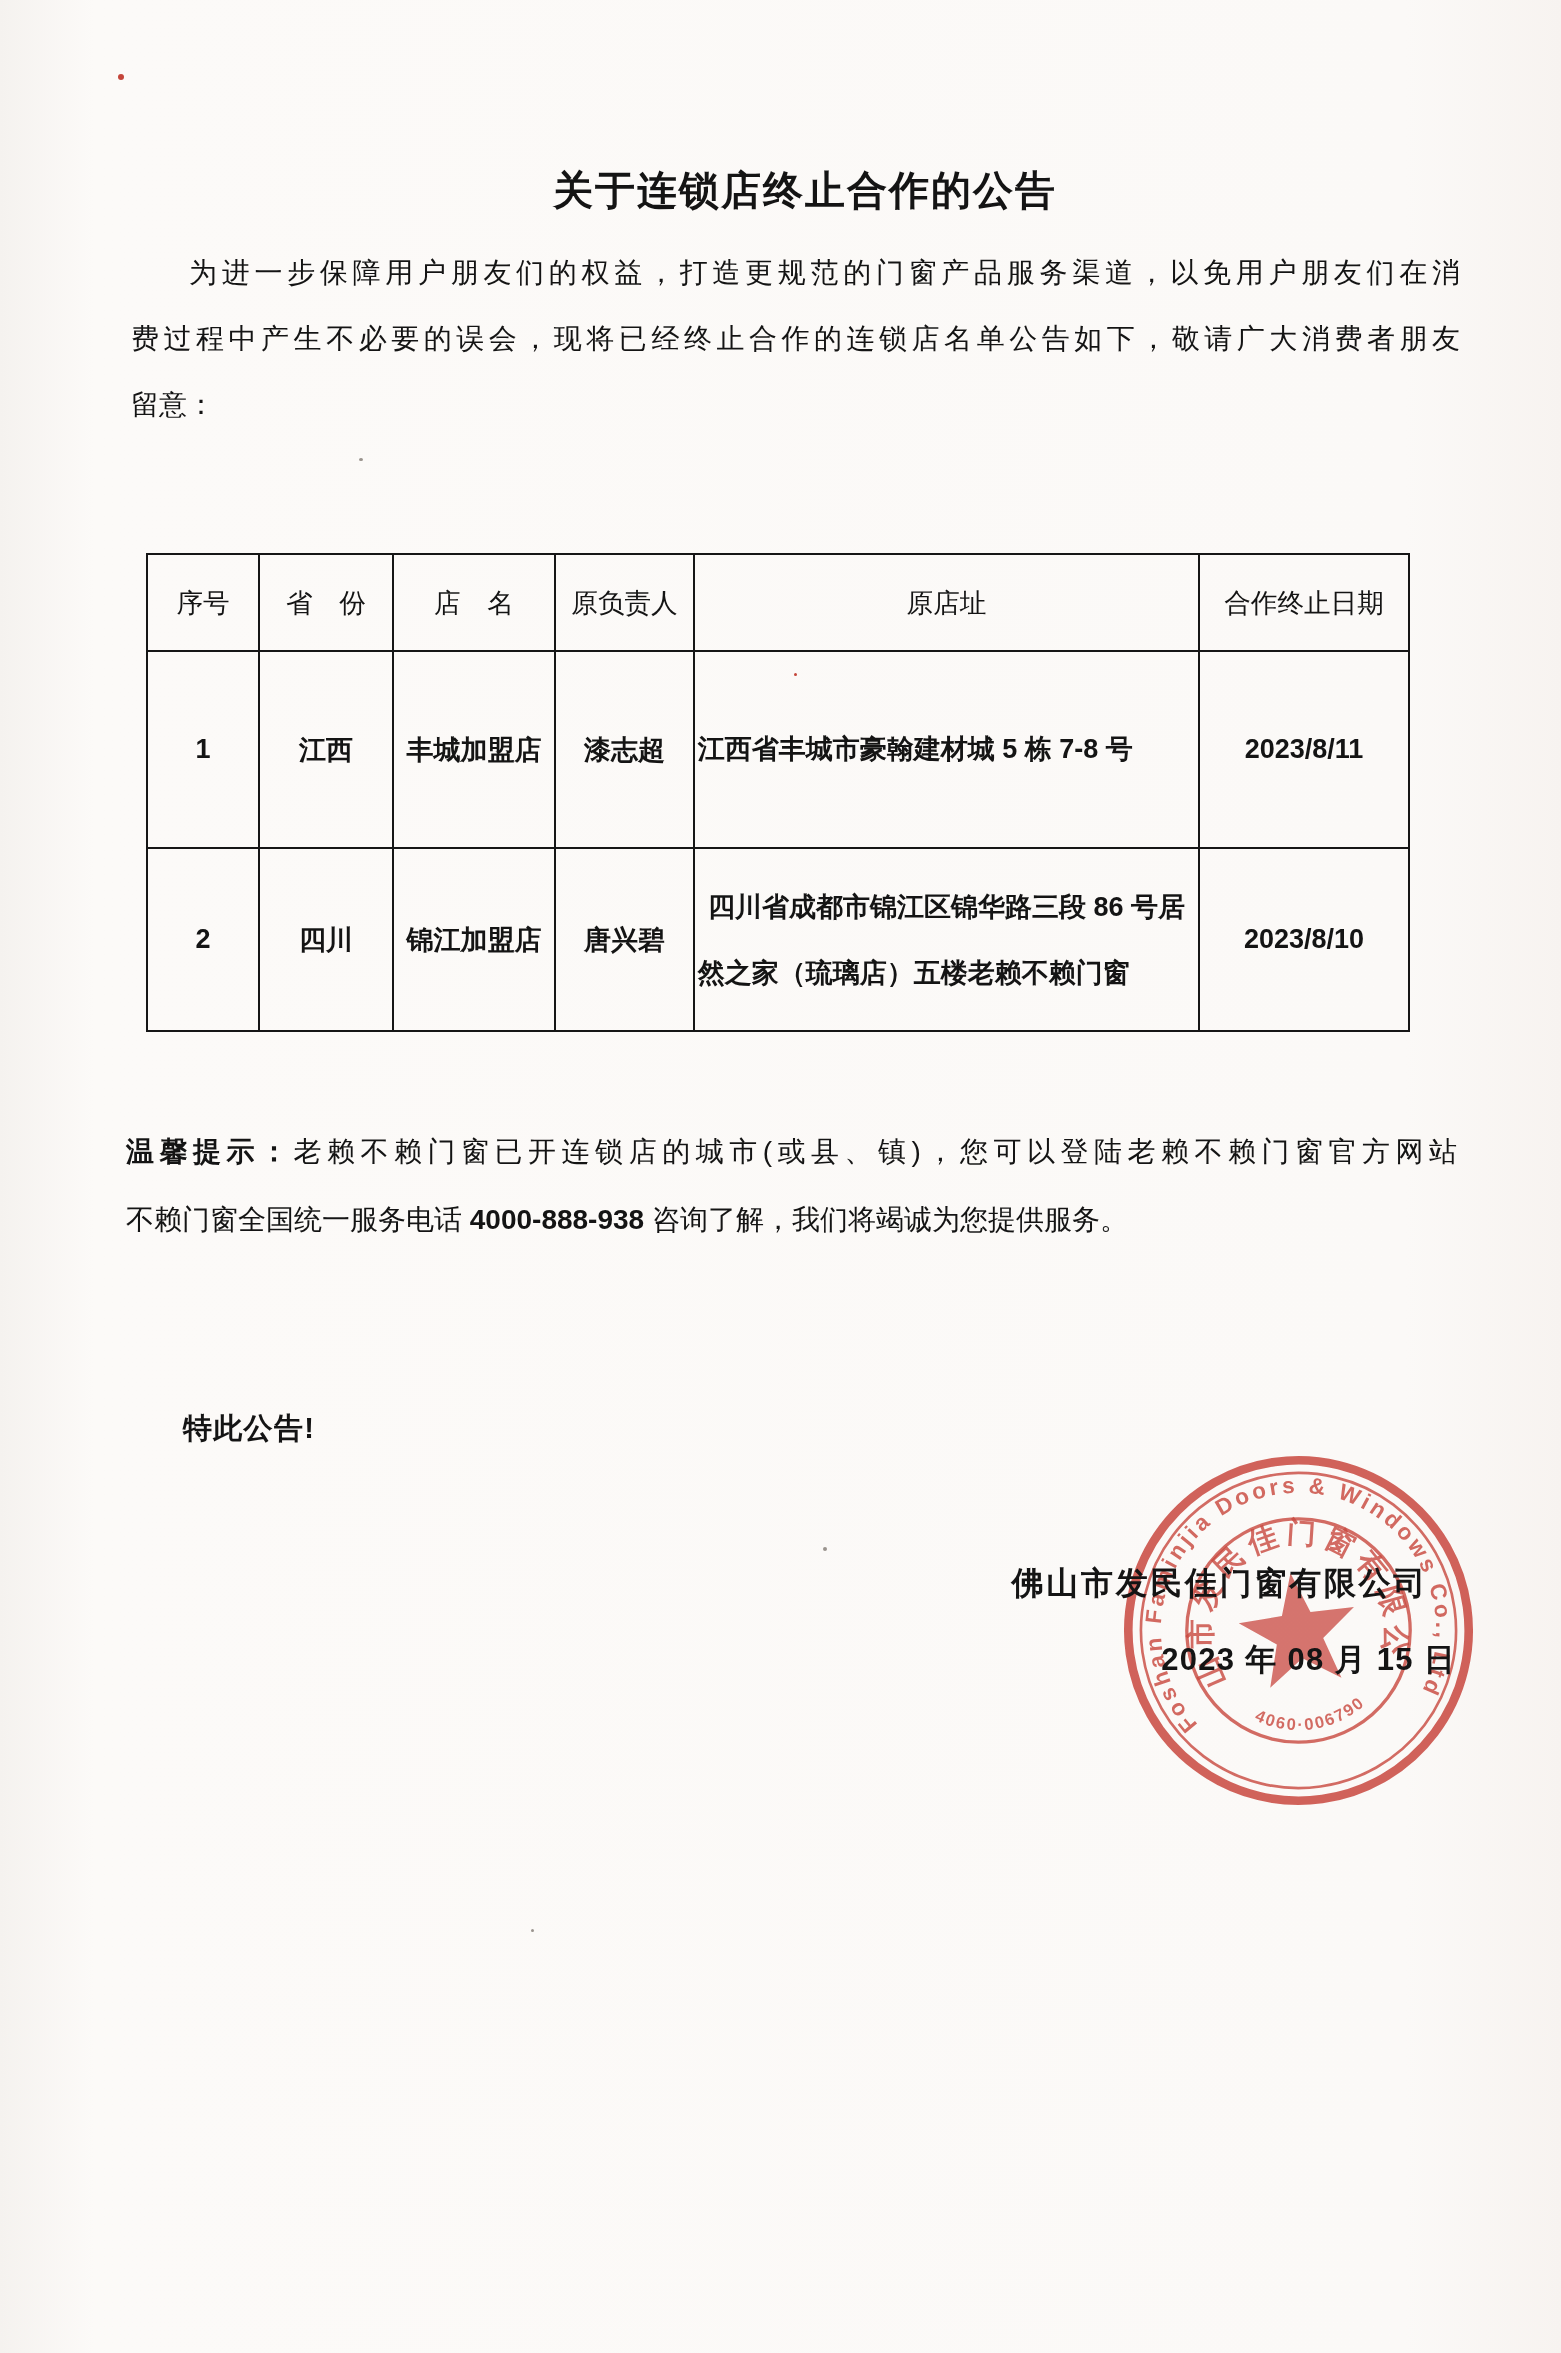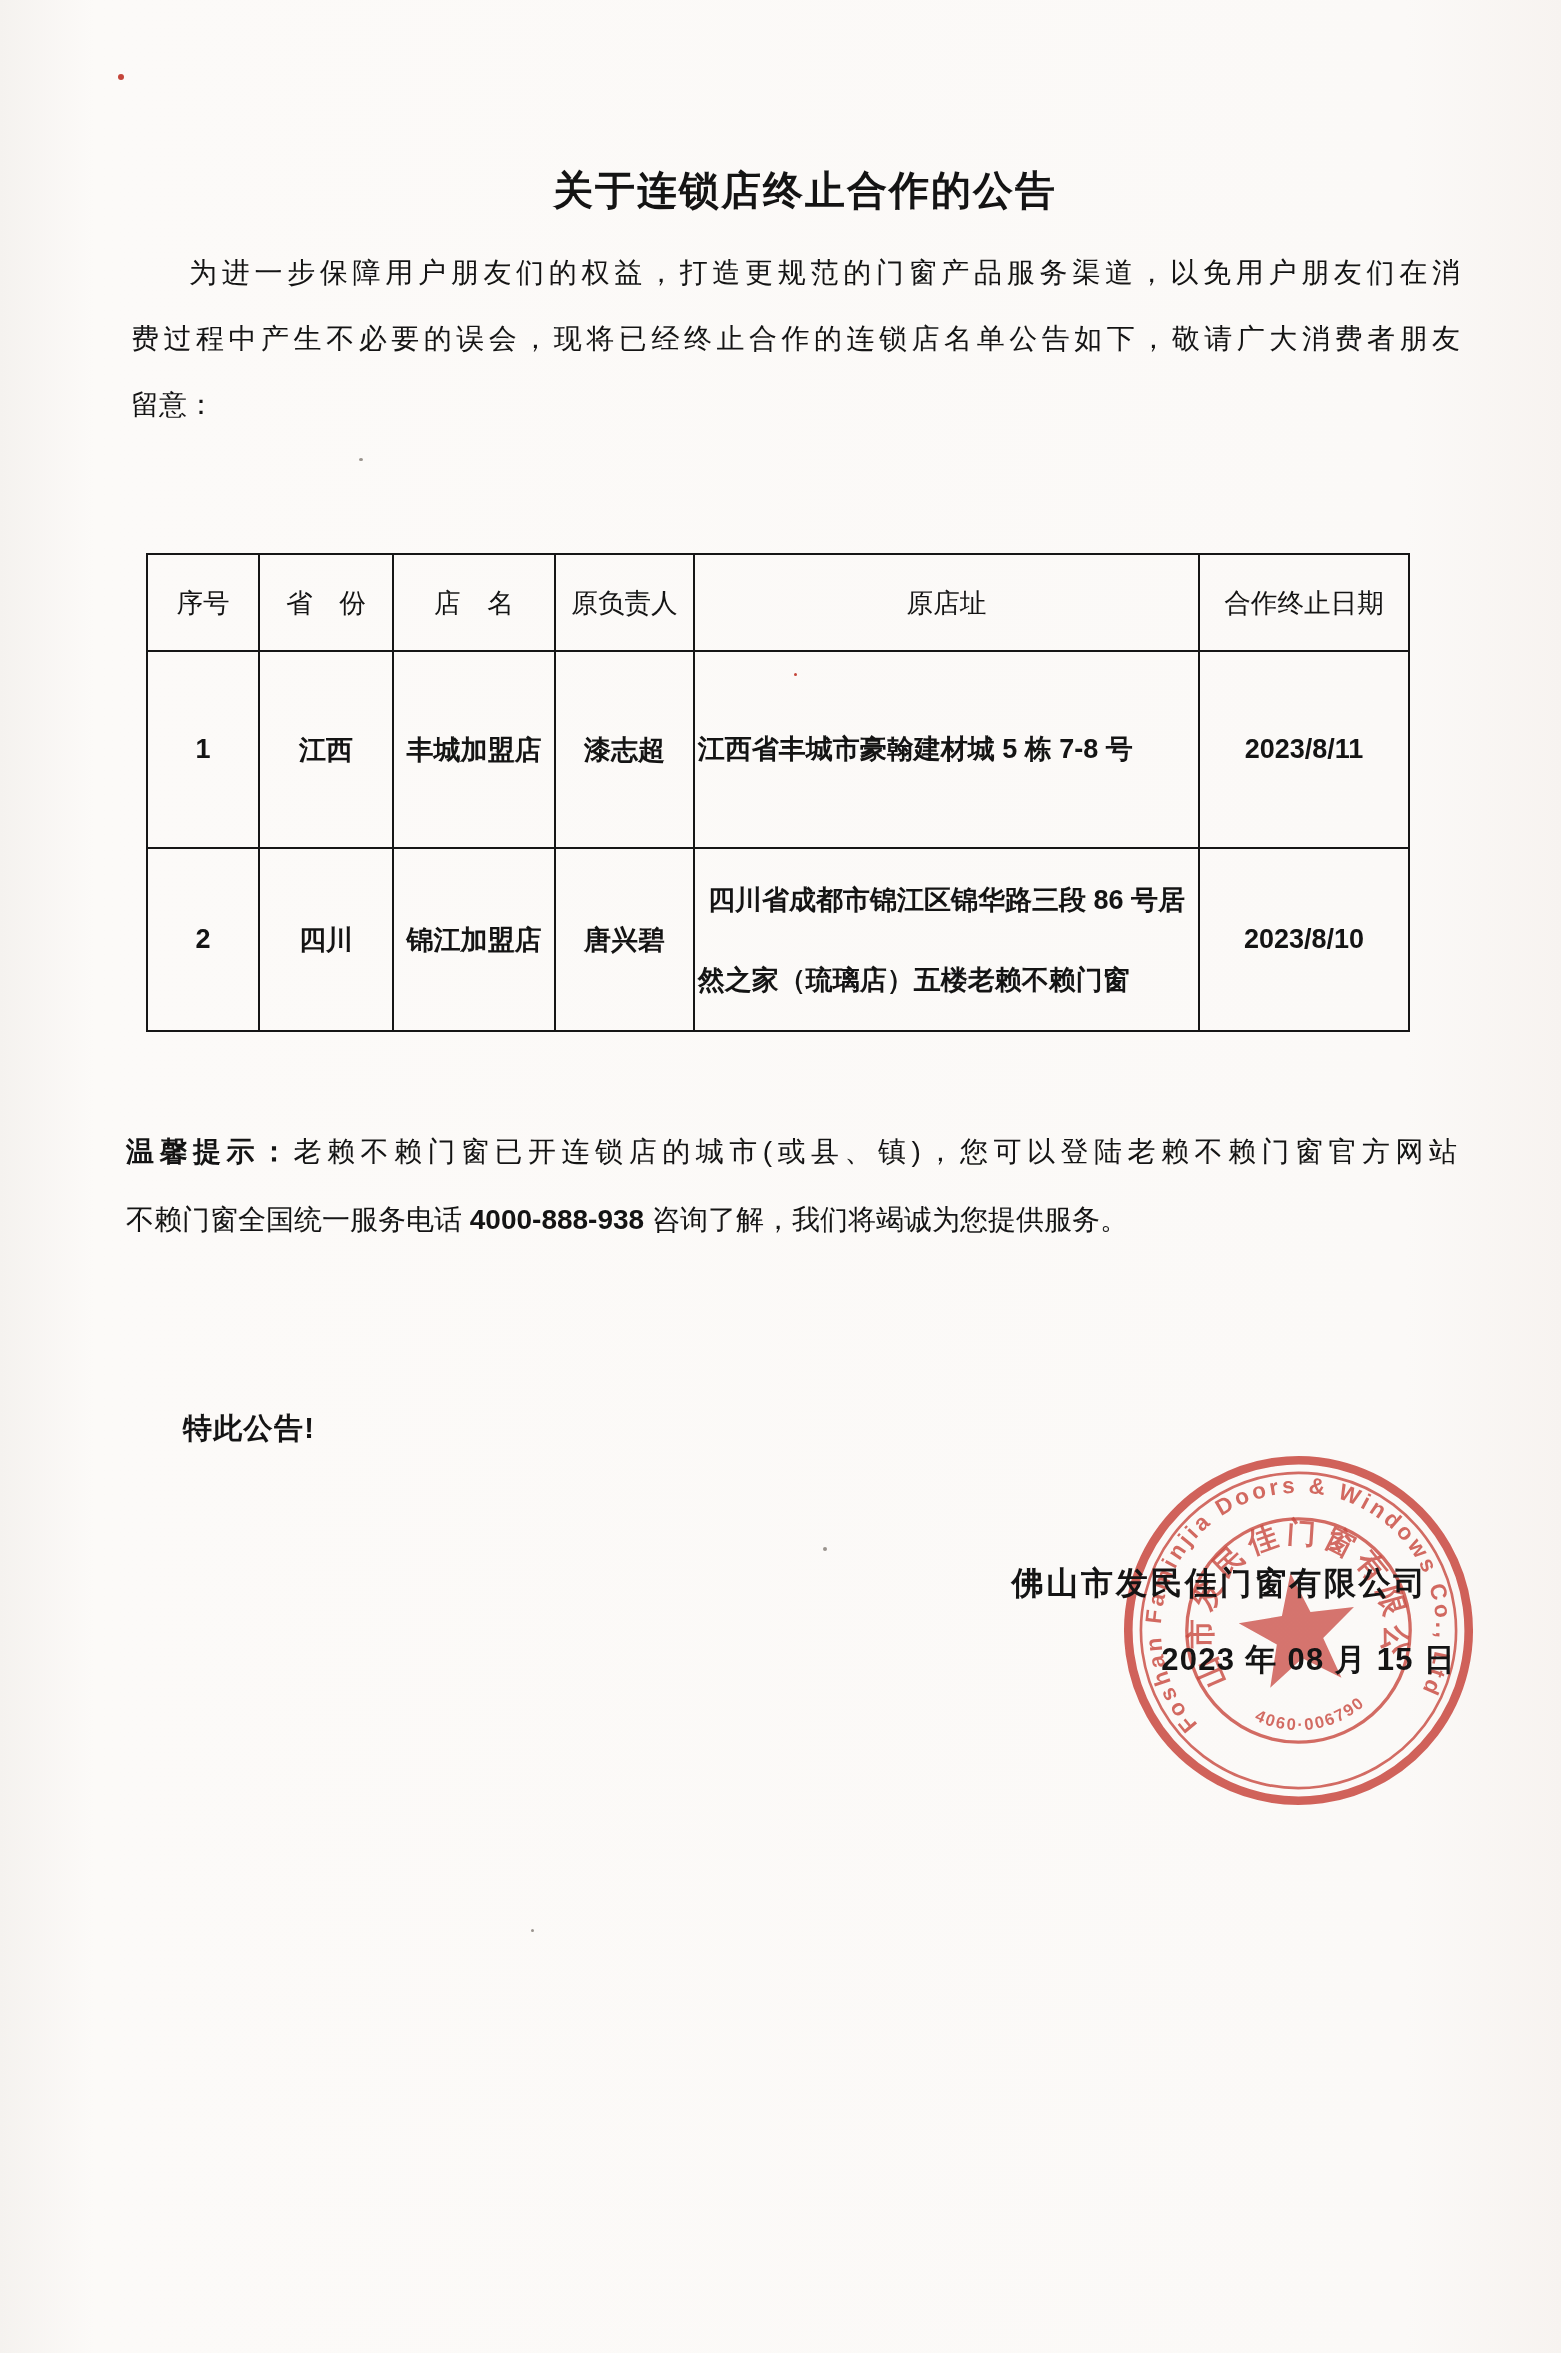--- a/index.html
+++ b/index.html
@@ -33,21 +33,21 @@
     font-size:27px;text-align:center;vertical-align:middle;
     padding:0 2.7px;overflow:hidden;
   }
   table.coop th{font-weight:400;font-size:26.6px;}
   table.coop td{font-weight:700;}
   tr.hdr{height:97px;}
   tr.r1{height:197px;}
   tr.r2{height:183px;}
   td.addr{text-align:justify;text-align-last:left;font-size:26px;padding:0 5.3px;}
   tr.r1 td.addr{line-height:1.3;text-align:right;}
-  tr.r2 td.addr{line-height:80px;margin-top:26px;}
+  tr.r2 td.addr{line-height:66px;margin-top:26px;}
   .tip{
     position:absolute;top:1118px;left:126px;width:1331px;
     font-size:28px;font-weight:400;line-height:68px;
   }
   .bold{font-weight:700;}
   .closing{
     position:absolute;top:1409px;left:183px;
     font-size:29px;font-weight:700;letter-spacing:1.3px;
   }
   .sig-company{

